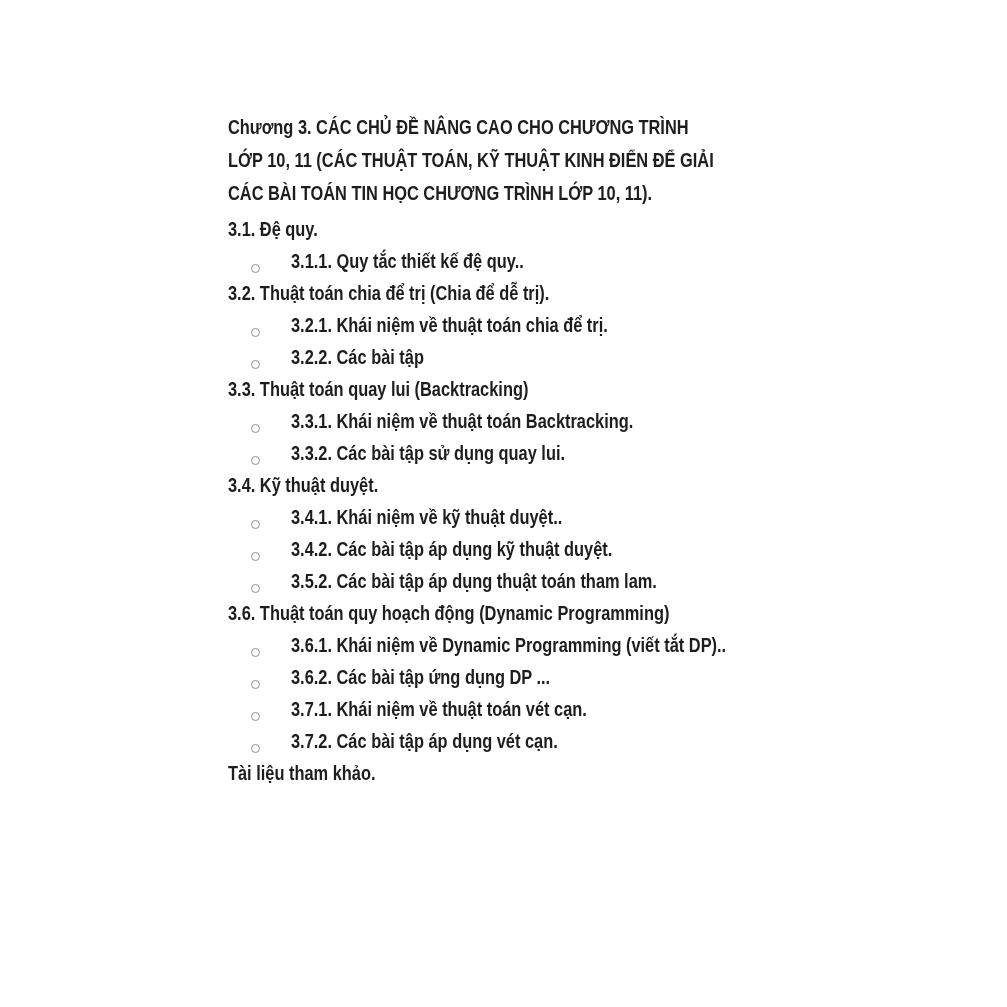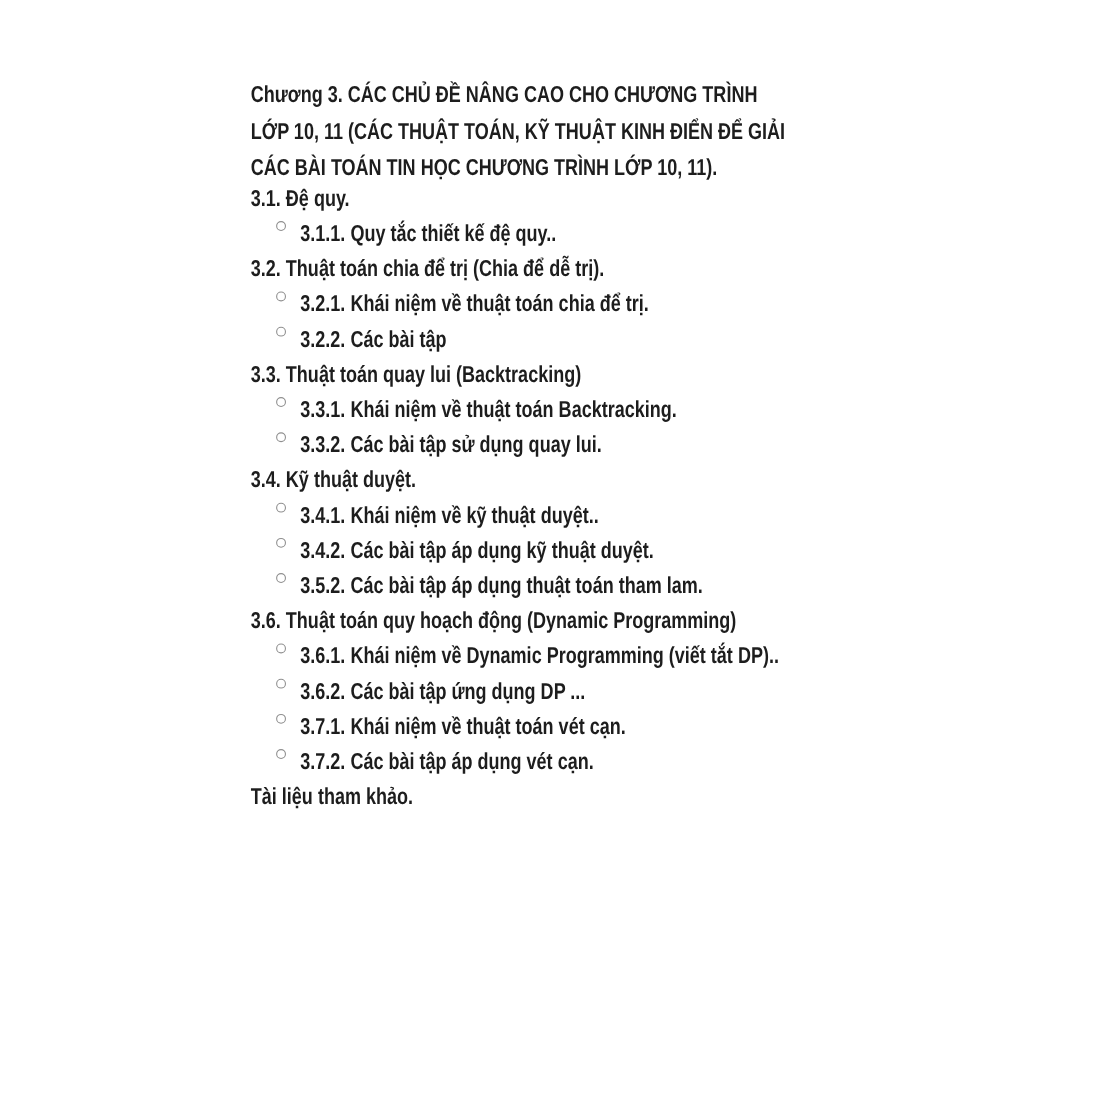--- a/index.html
+++ b/index.html
@@ -11,45 +11,46 @@
     height: 1007px;
     background: #ffffff;
     overflow: hidden;
     font-family: "Liberation Sans", sans-serif;
     font-weight: bold;
     color: #1d1d1d;
     -webkit-font-smoothing: antialiased;
   }
   .doc {
     box-sizing: border-box;
-    padding: 70px 40px 0 228px;
+    padding: 110px 40px 0 228px;
   }
   
   .hline {
     height: 33px;
     line-height: 33px;
     font-size: 21px;
     white-space: nowrap;
   }
   
   .txt {
     display: inline-block;
     transform: scaleX(0.78);
     transform-origin: 0 50%;
     white-space: nowrap;
     font-size: 21px;
   }
   
   .row {
     height: 32px;
     display: flex;
-    align-items: flex-start;
+    align-items: flex-end;
   }
   .row.sub {
     padding-left: 23px;
+    gap: 18px;
   }
   .bullet {
     flex: none;
     width: 7px;
     height: 7px;
     border: 1.5px solid #8f8f8f;
     border-radius: 50%;
     margin-right: 13px;
     background: transparent;
   }

